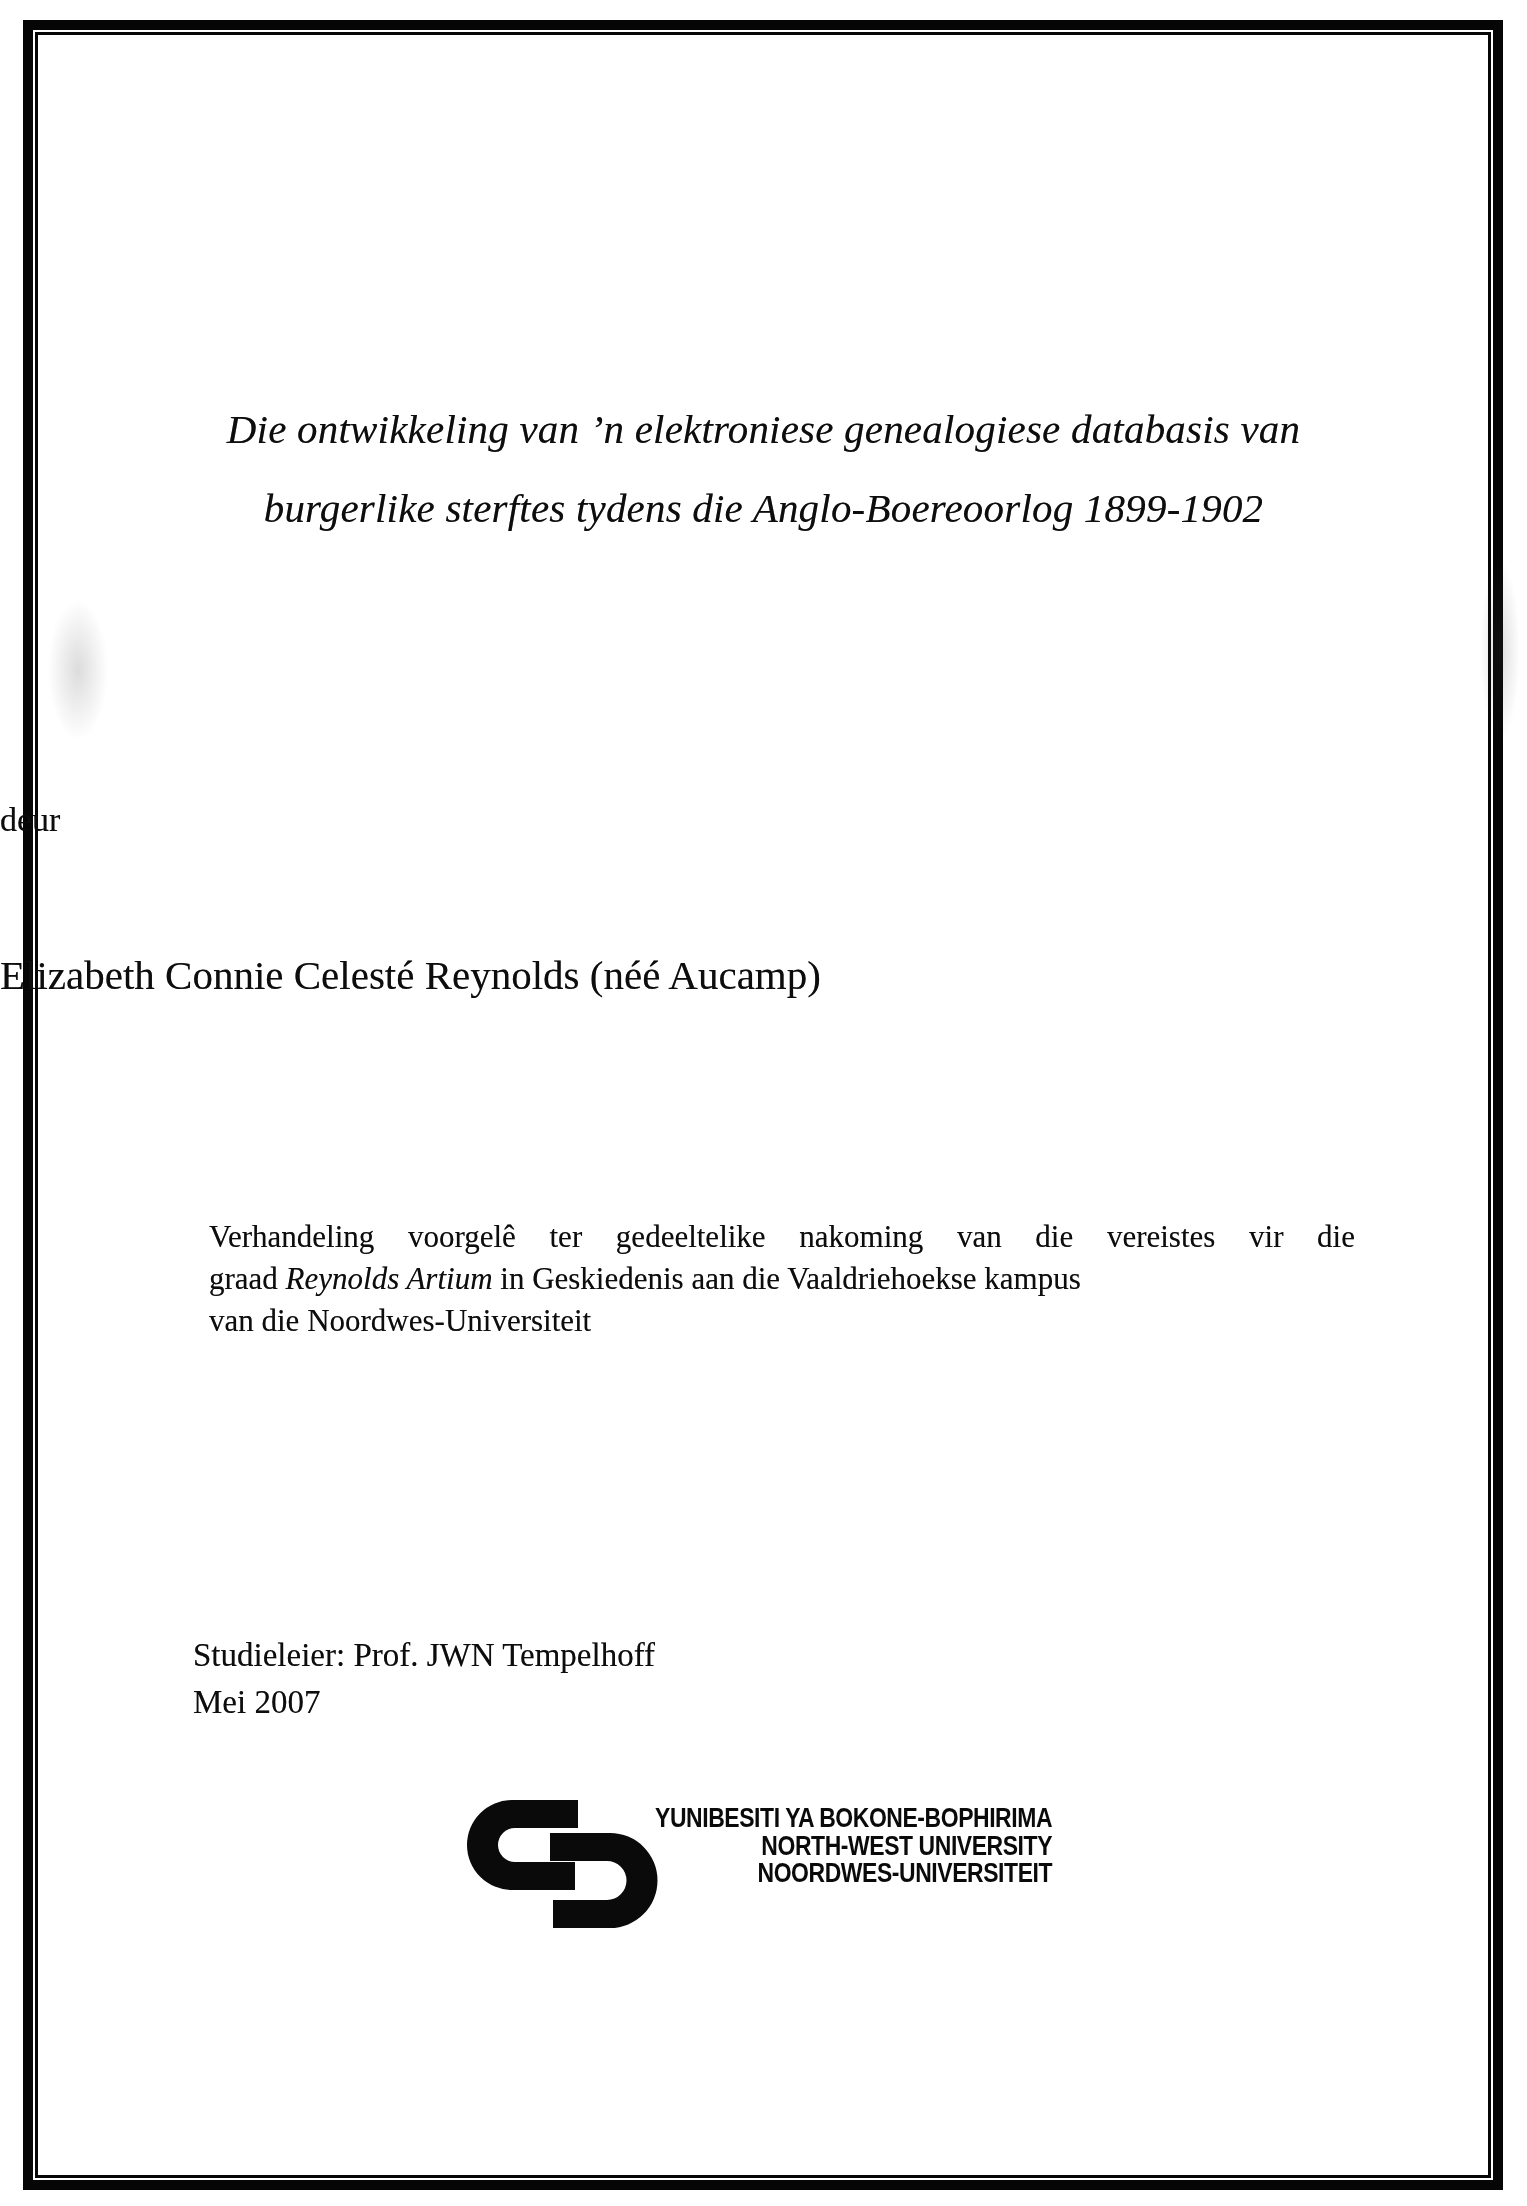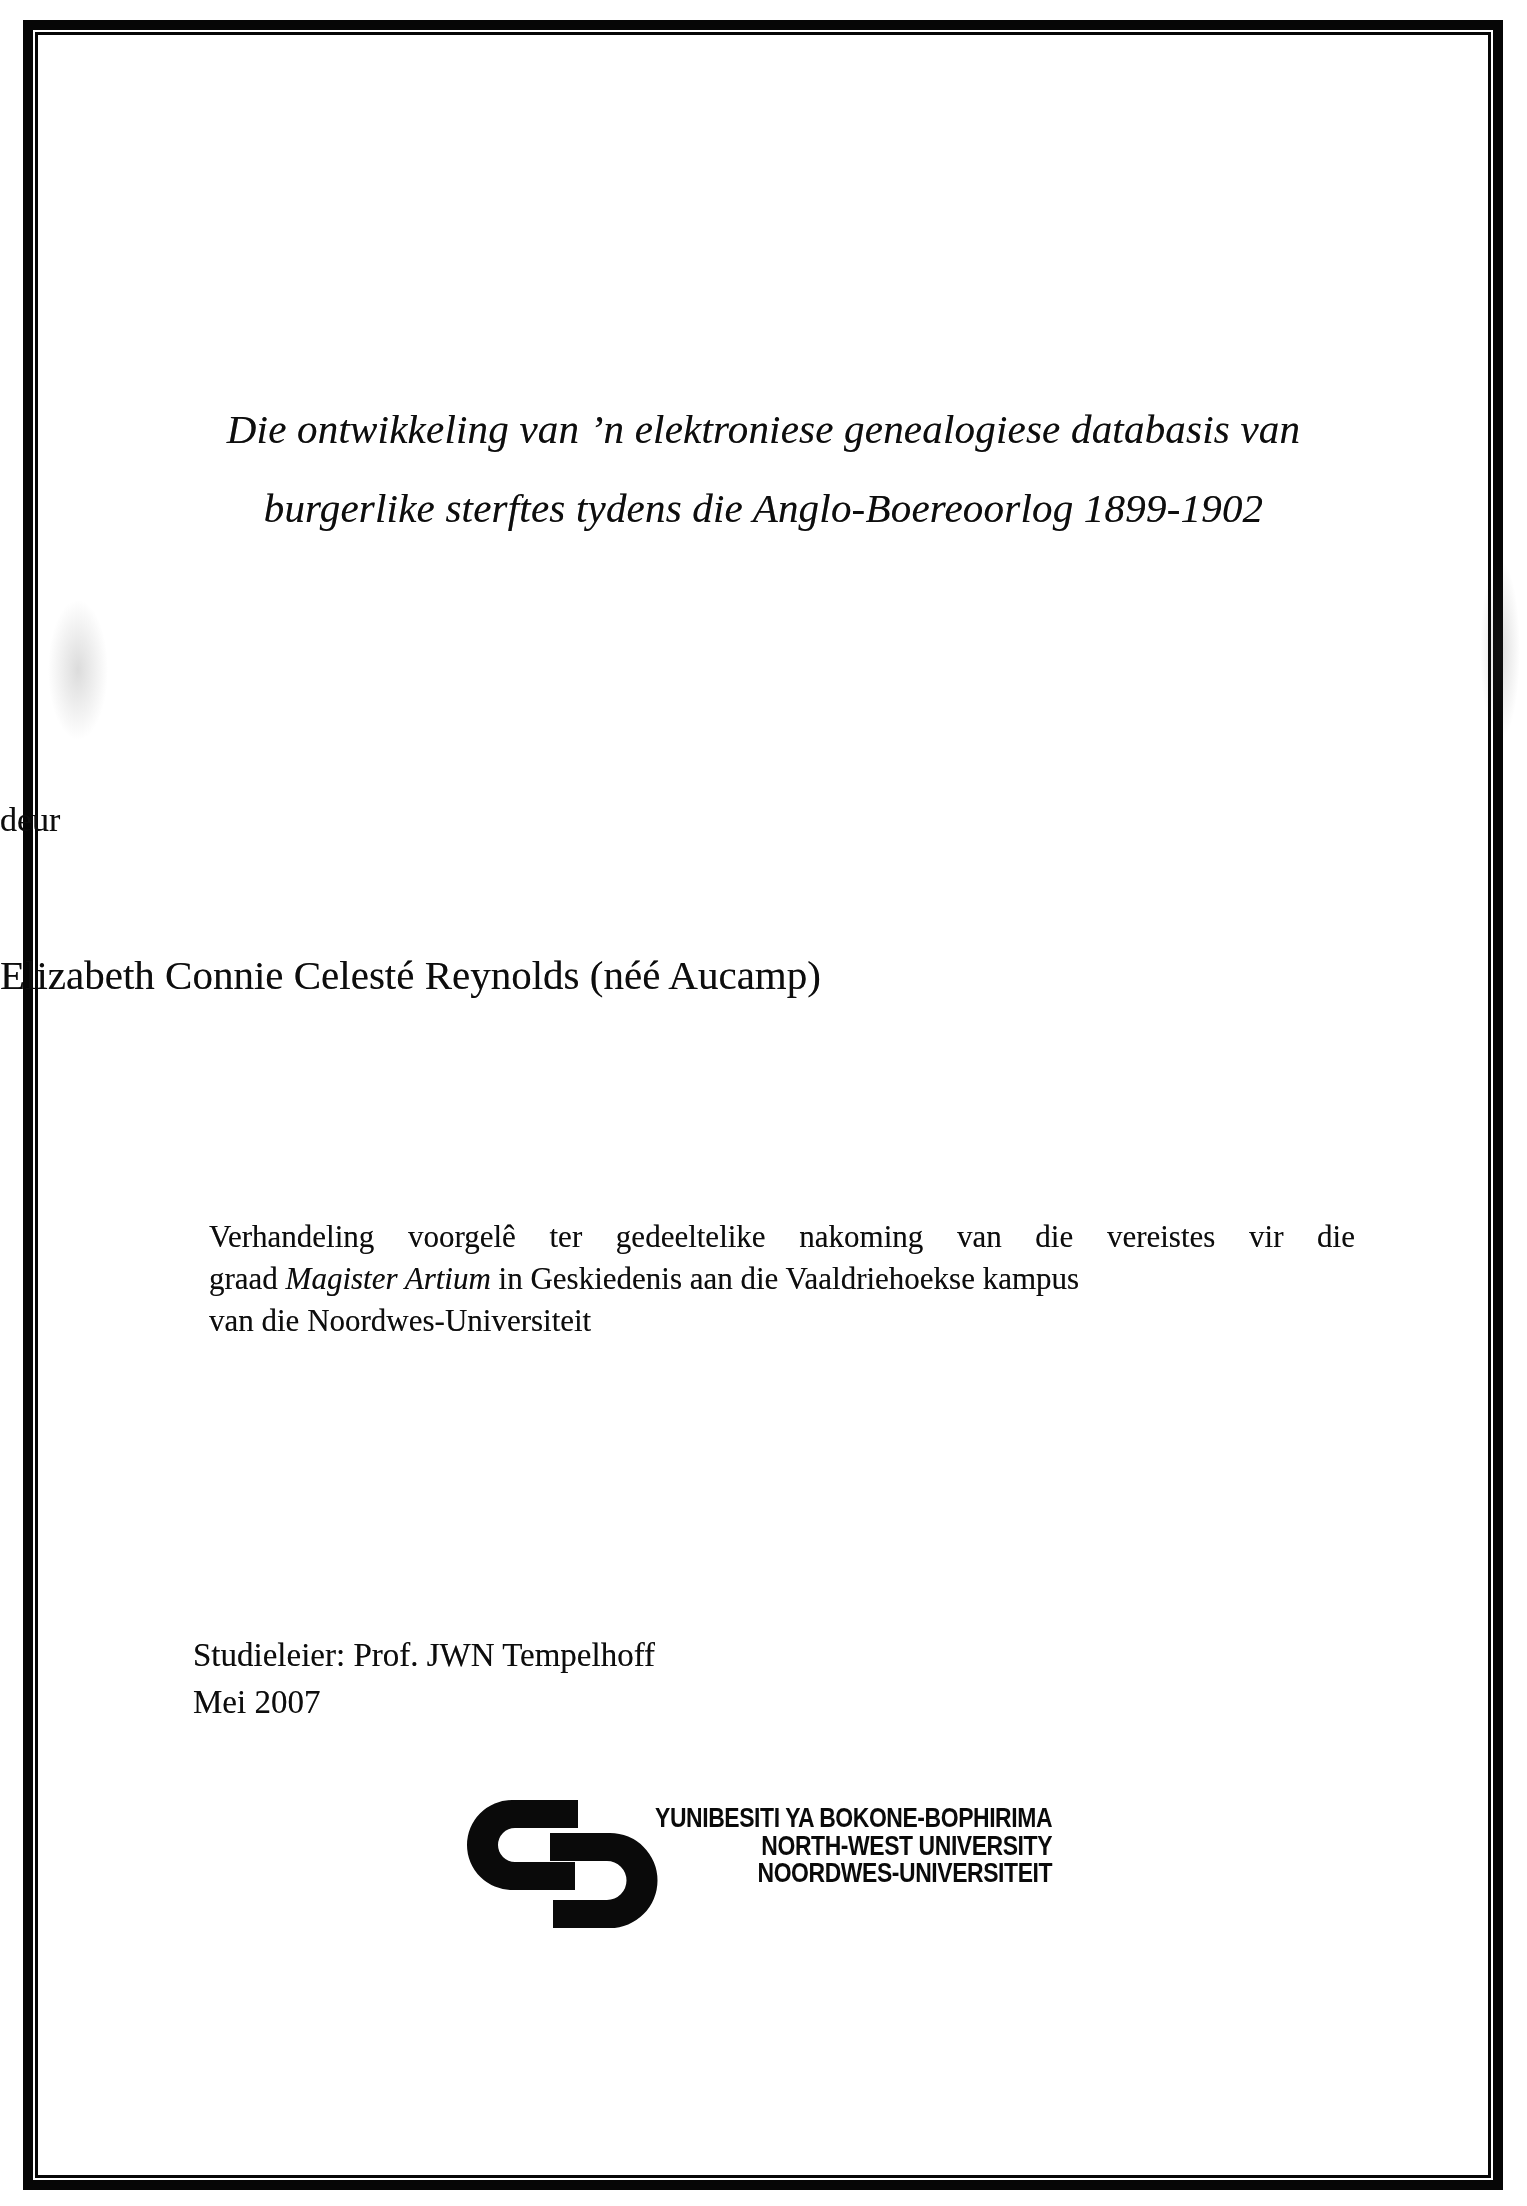--- a/index.html
+++ b/index.html
@@ -140,21 +140,21 @@
     <div>Die ontwikkeling van ’n elektroniese genealogiese databasis van</div>
     <div>burgerlike sterftes tydens die Anglo-Boereoorlog 1899-1902</div>
   </div>
 
   <div class="byline">deur</div>
 
   <div class="author">Elizabeth Connie Celesté Reynolds (néé Aucamp)</div>
 
   <div class="statement">
     <div class="st-justify">Verhandeling voorgelê ter gedeeltelike nakoming van die vereistes vir die</div>
-    <div><span>graad </span><span class="italic">Magister Artium</span><span> in Geskiedenis aan die Vaaldriehoekse kampus</span></div>
+    <div><span>graad </span><span class="italic">Reynolds Artium</span><span> in Geskiedenis aan die Vaaldriehoekse kampus</span></div>
     <div>van die Noordwes-Universiteit</div>
   </div>
 
   <div class="supervisor-block">
     <div>Studieleier: Prof. JWN Tempelhoff</div>
     <div>Mei 2007</div>
   </div>
 
   <div class="logo">
     <svg class="logo-mark" width="200" height="135" viewBox="0 0 200 135" aria-hidden="true">

